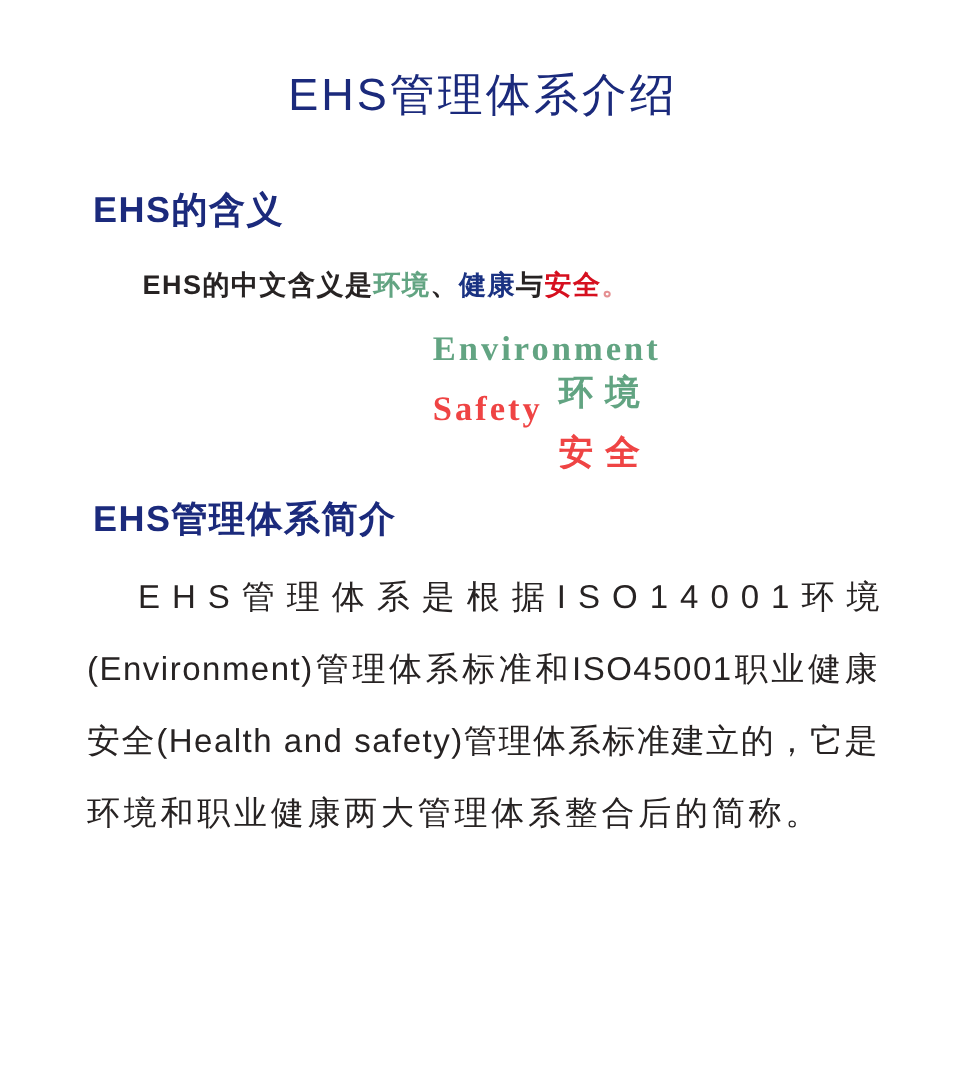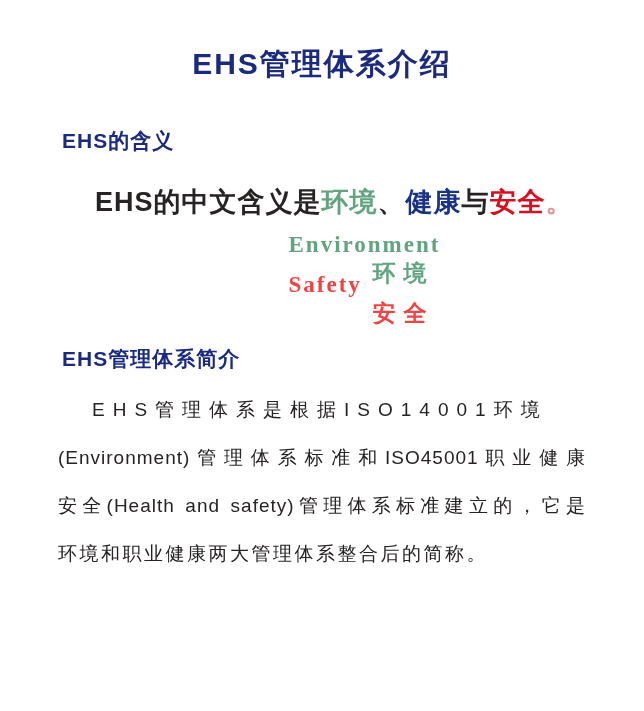--- a/index.html
+++ b/index.html
@@ -10,37 +10,37 @@
     height: 711px;
     background: #ffffff;
     overflow: hidden;
     font-family: "Liberation Sans", "DejaVu Sans", sans-serif;
   }
   .page-title {
     margin-top: 46px;
     text-align: center;
     font-size: 30px;
     line-height: 36px;
-    font-weight: bold;
+    font-weight: normal;
     letter-spacing: 2px;
     color: #1b2a7c;
   }
   .section-heading {
     margin-left: 62px;
-    font-size: 21px;
+    font-size: 24px;
     line-height: 30px;
     font-weight: bold;
     letter-spacing: 1px;
     color: #1b2a7c;
   }
   .heading-meaning { margin-top: 44px; }
   .heading-intro   { margin-top: 32px; }
   .meaning-sentence {
-    margin: 30px 0 0 95px;
-    font-size: 27px;
+    margin: 18px 0 0 95px;
+    font-size: 18px;
     line-height: 32px;
     font-weight: bold;
     letter-spacing: 1px;
     color: #272323;
   }
   .word-green  { color: #62a482; }
   .word-blue   { color: #1a3282; }
   .word-red    { color: #d6101f; }
   .word-period { color: #e59092; }
   .def-table { margin: 14px 0 0 163px; }
@@ -55,21 +55,21 @@
   }
   .def-en { width: 230px; letter-spacing: 2px; }
   .def-zh { letter-spacing: 8px; }
   .row-green { color: #62a482; }
   .row-blue  { color: #1a3282; }
   .row-red   { color: #ef4444; }
   .intro-paragraph {
     margin: 12px 0 0 58px;
     width: 528px;
     color: #272323;
-    font-size: 19px;
+    font-size: 22px;
   }
   .para-line {
     line-height: 48px;
     letter-spacing: 1px;
     text-align: justify;
     text-align-last: justify;
     text-justify: inter-character;
     white-space: nowrap;
   }
   .para-line.first {

